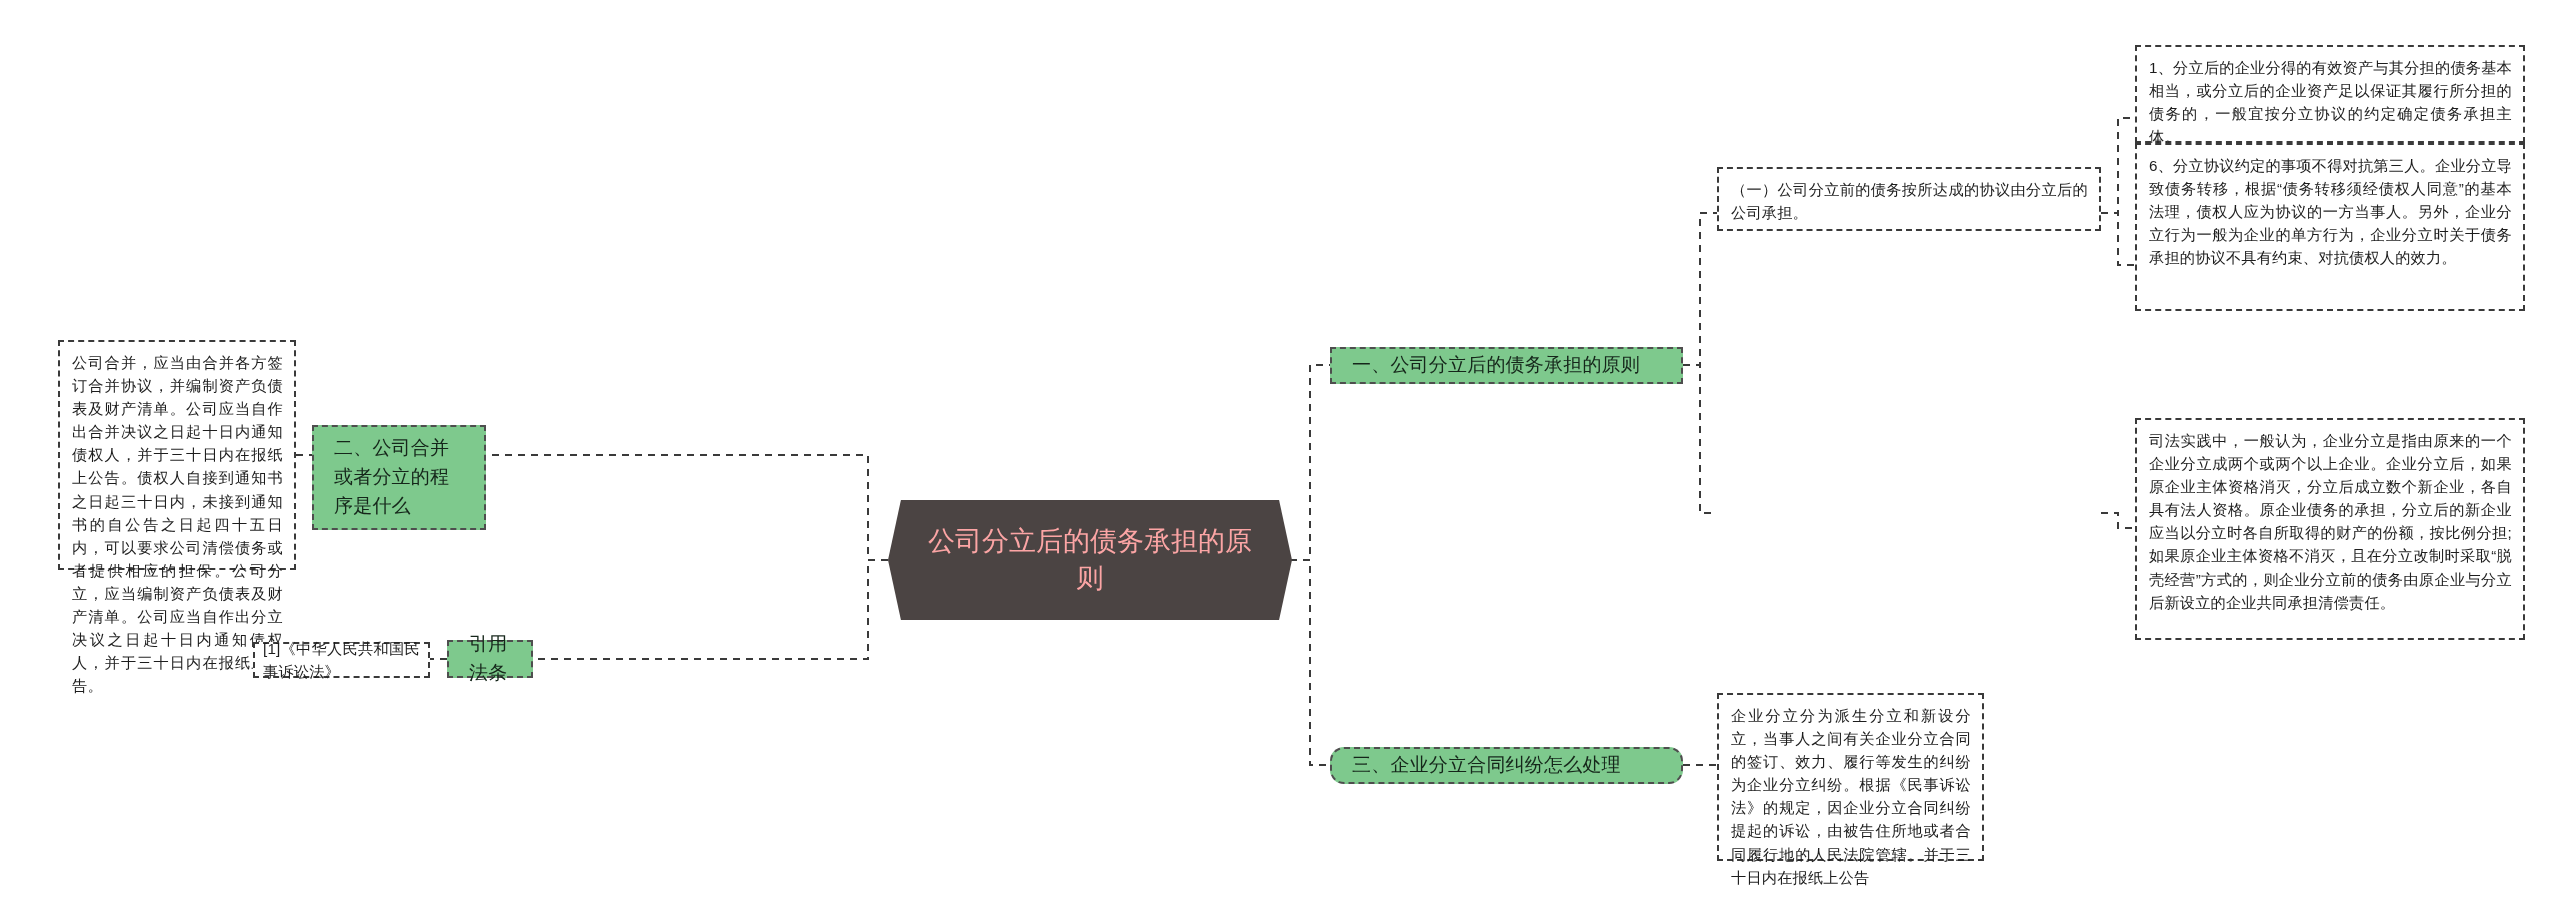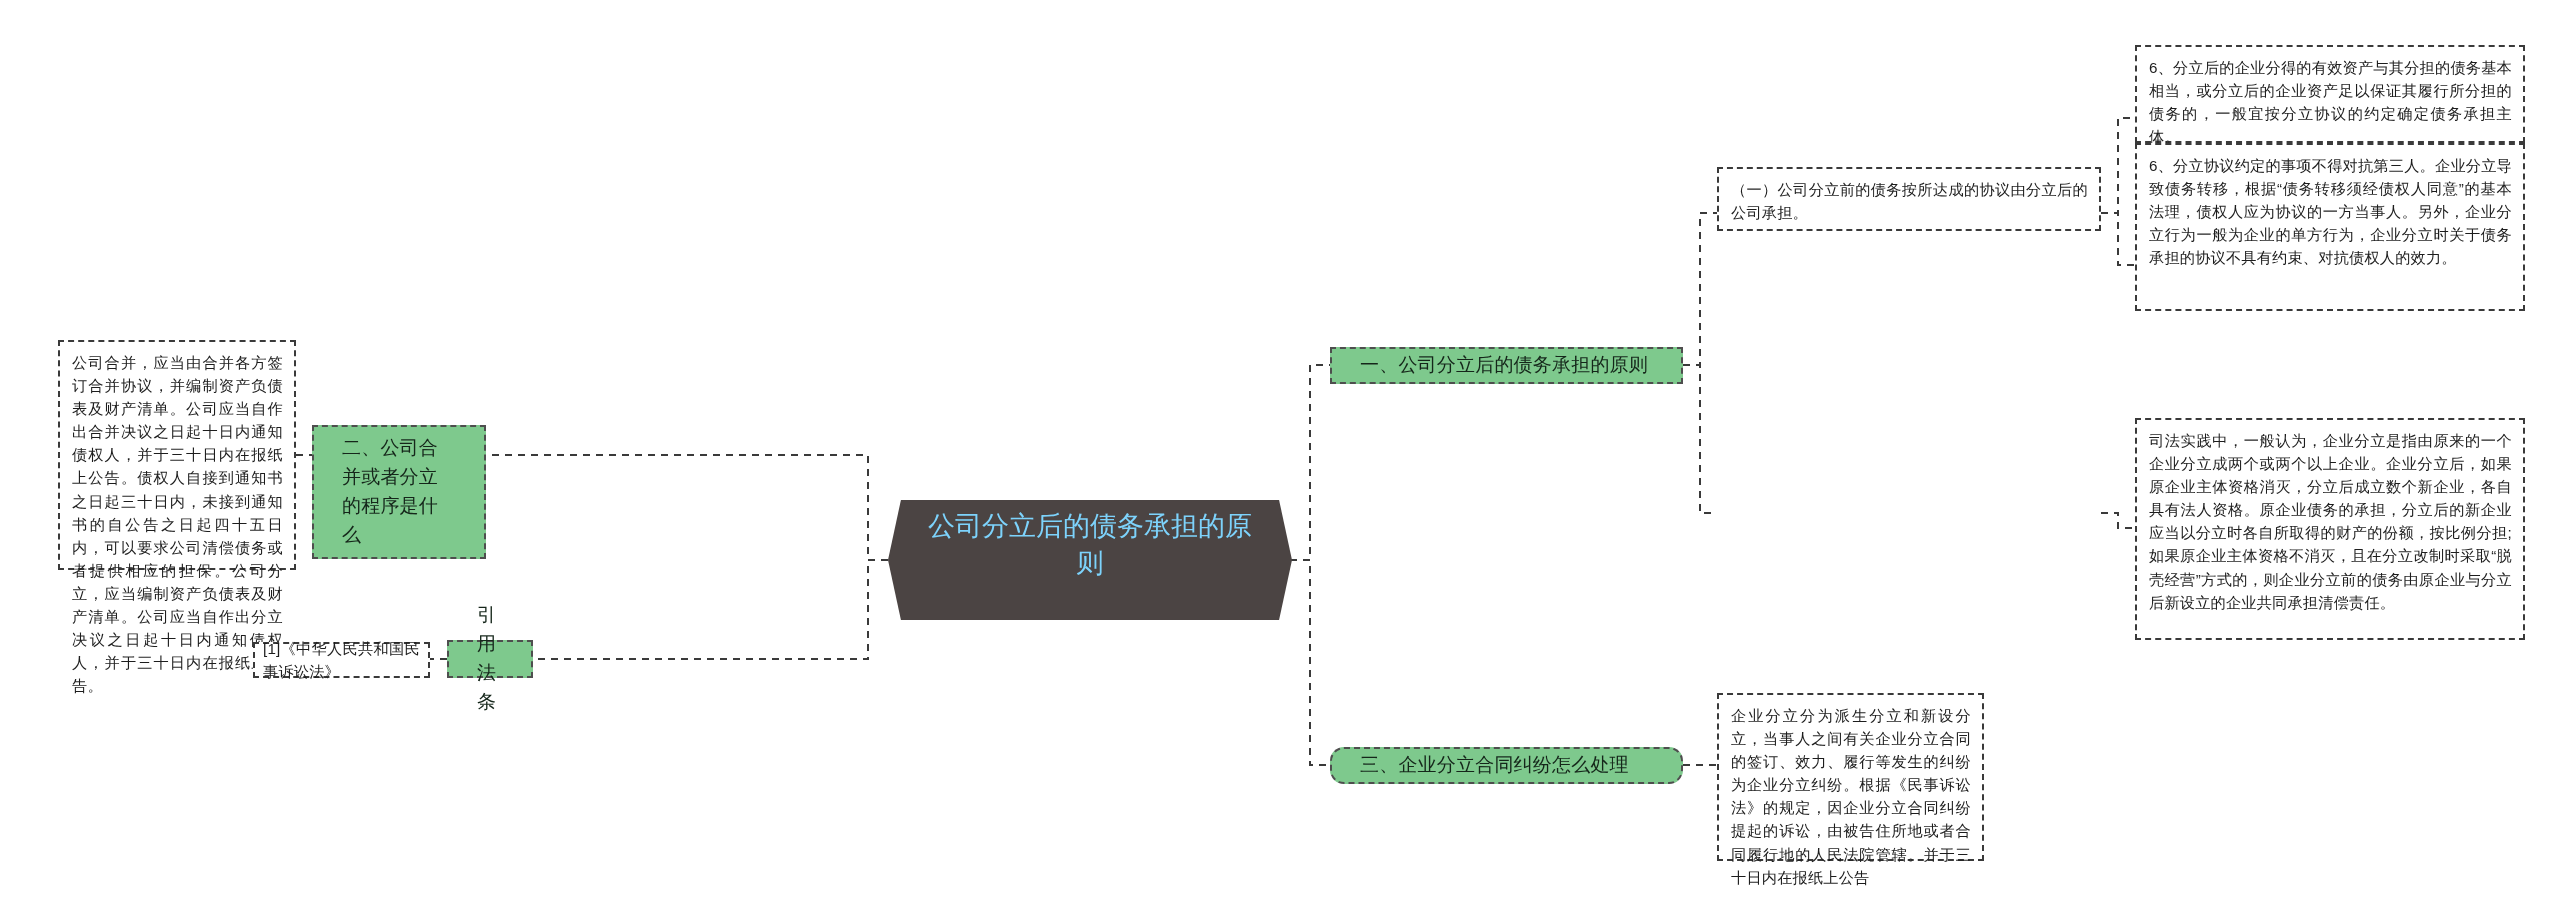--- a/index.html
+++ b/index.html
@@ -48,36 +48,36 @@
     text-align: justify;
     text-justify: inter-ideograph;
     align-items: flex-start;
   }
   .leaf .txt { display: block; width: 100%; }
 
   
   .green {
     background: #7ec98d;
     border: 2px dashed #4e4e4e;
-    padding: 7px 28px;
+    padding: 7px 20px;
     font-size: 19px;
     color: #15261a;
   }
 
   
   .root {
     position: absolute;
     box-sizing: border-box;
     background: #4b4443;
-    color: #7dd3fc;
+    color: #fca5a5;
     font-size: 27px;
     line-height: 1.36;
     text-align: center;
     display: flex;
-    align-items: flex-start;
+    align-items: center;
     justify-content: center;
     padding: 8px 34px;
     clip-path: polygon(0 50%, 3.2% 0, 96.8% 0, 100% 50%, 96.8% 100%, 3.2% 100%);
   }
   .root .txt { display: block; width: 100%; }
 </style>
 </head>
 <body>
 
 <div id="canvas">
@@ -133,21 +133,21 @@
   <div class="node green" style="left:1330px; top:347px; width:353px; height:37px;">
     <span class="txt">一、公司分立后的债务承担的原则</span>
   </div>
 
   <div class="node leaf" style="left:1717px; top:167px; width:384px; height:64px;">
     <span class="txt">（一）公司分立前的债务按所达成的协议由分立后的公司承担。</span>
   </div>
 
 
   <div class="node leaf" style="left:2135px; top:45px; width:390px; height:98px;">
-    <span class="txt">6、分立后的企业分得的有效资产与其分担的债务基本相当，或分立后的企业资产足以保证其履行所分担的债务的，一般宜按分立协议的约定确定债务承担主体。</span>
+    <span class="txt">1、分立后的企业分得的有效资产与其分担的债务基本相当，或分立后的企业资产足以保证其履行所分担的债务的，一般宜按分立协议的约定确定债务承担主体。</span>
   </div>
 
   <div class="node leaf" style="left:2135px; top:143px; width:390px; height:168px;">
     <span class="txt">6、分立协议约定的事项不得对抗第三人。企业分立导致债务转移，根据“债务转移须经债权人同意”的基本法理，债权人应为协议的一方当事人。另外，企业分立行为一般为企业的单方行为，企业分立时关于债务承担的协议不具有约束、对抗债权人的效力。</span>
   </div>
 
   <div class="node leaf" style="left:2135px; top:418px; width:390px; height:222px;">
     <span class="txt">司法实践中，一般认为，企业分立是指由原来的一个企业分立成两个或两个以上企业。企业分立后，如果原企业主体资格消灭，分立后成立数个新企业，各自具有法人资格。原企业债务的承担，分立后的新企业应当以分立时各自所取得的财产的份额，按比例分担;如果原企业主体资格不消灭，且在分立改制时采取“脱壳经营”方式的，则企业分立前的债务由原企业与分立后新设立的企业共同承担清偿责任。</span>
   </div>
 

